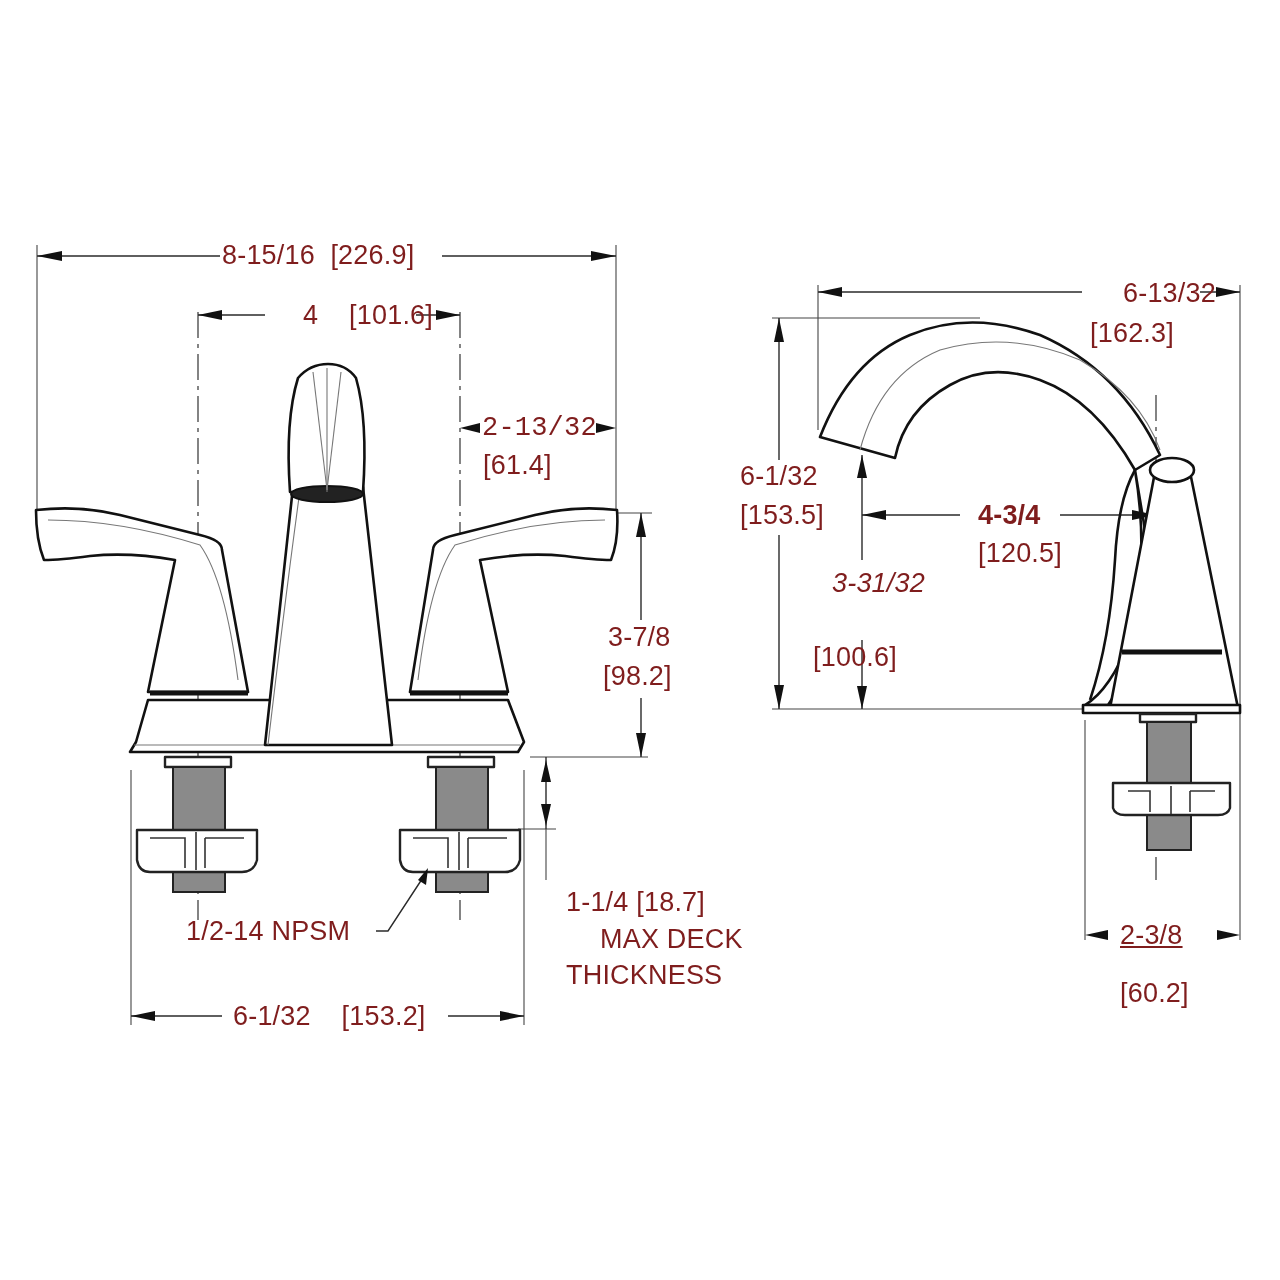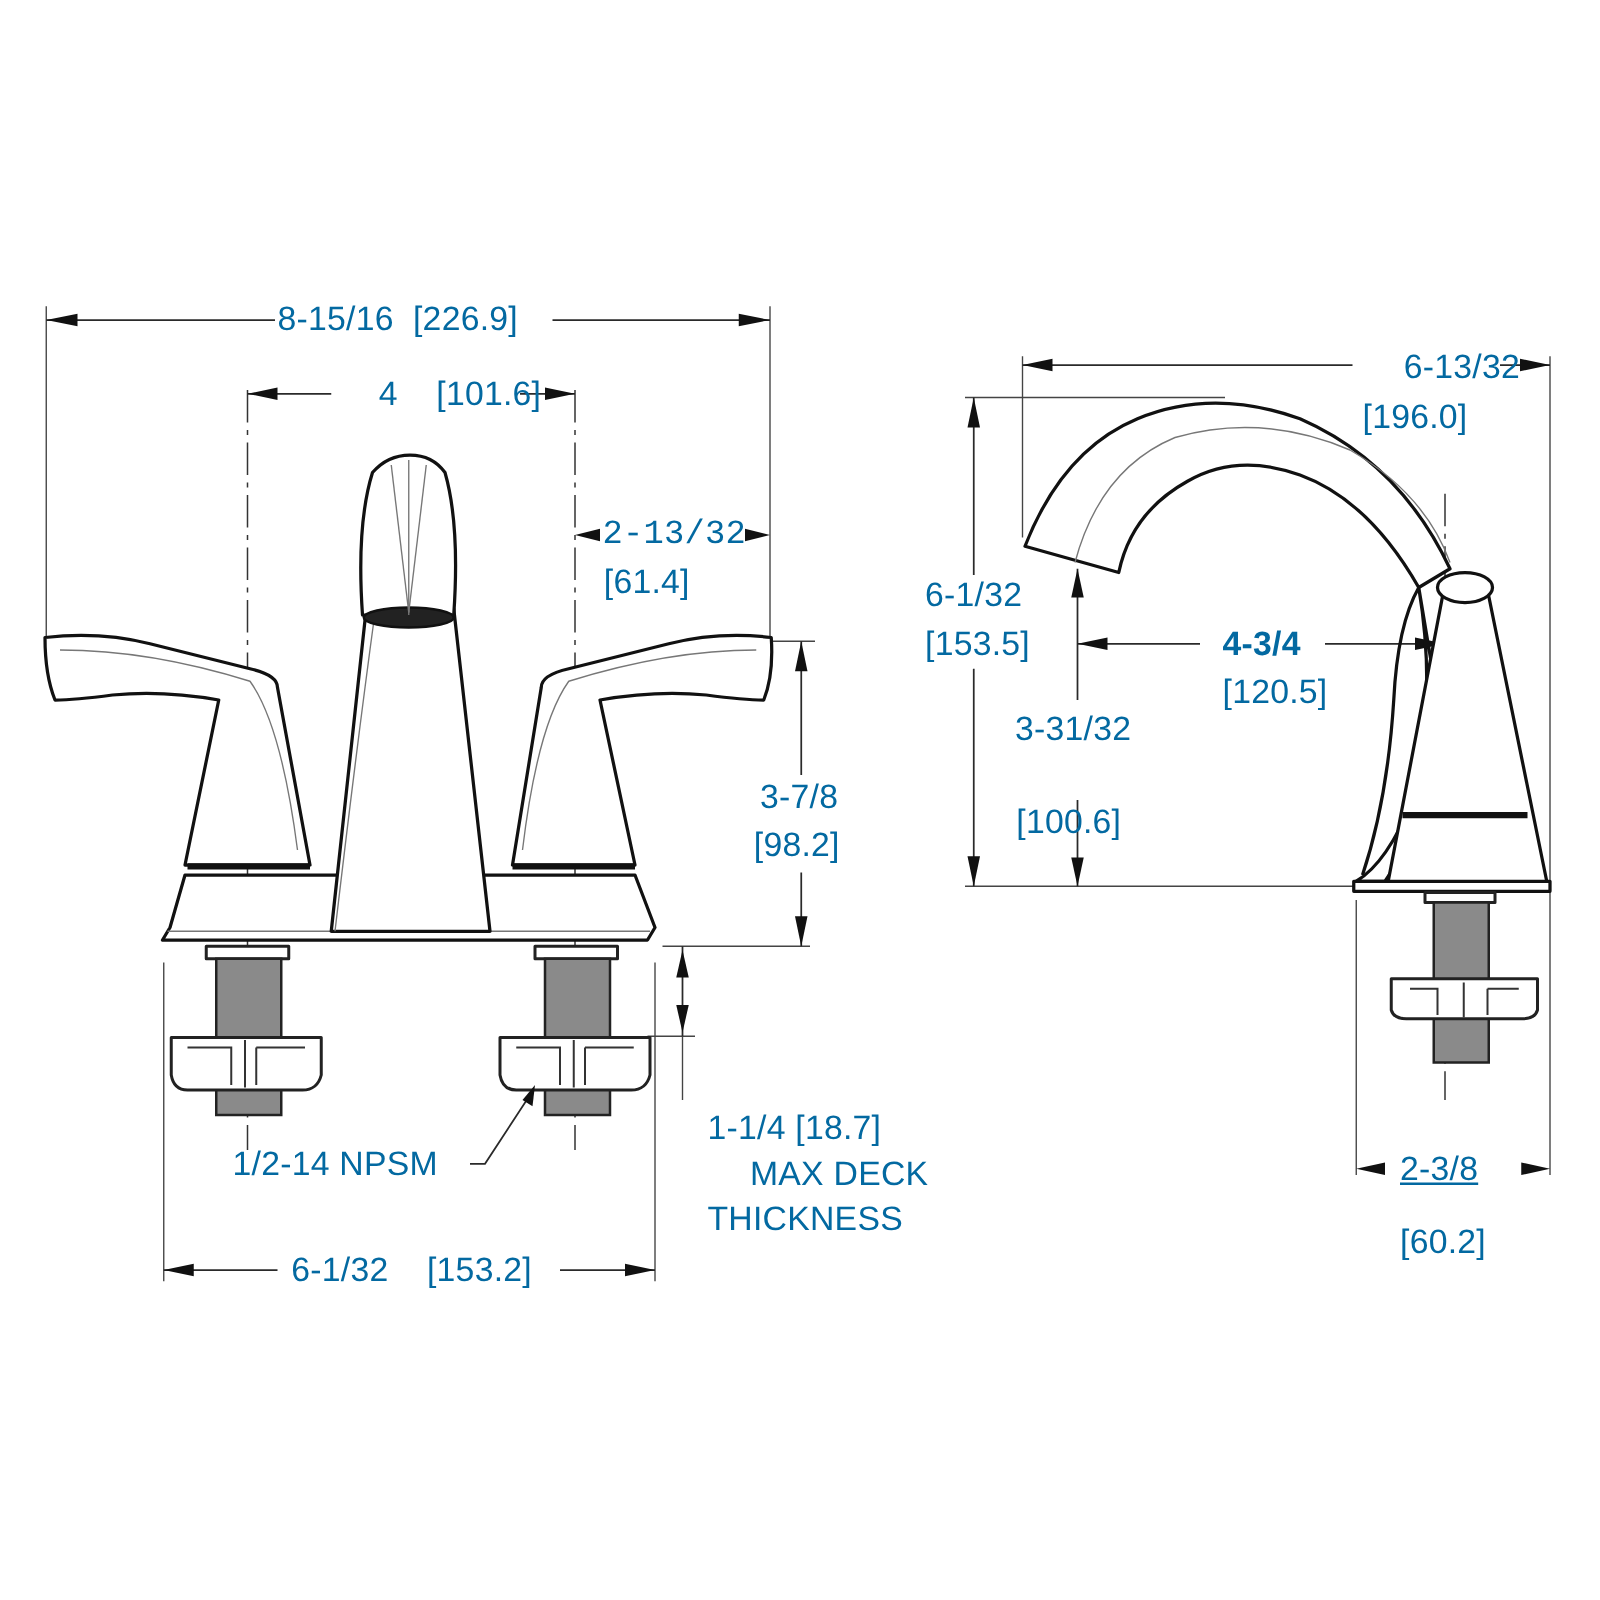--- a/index.html
+++ b/index.html
@@ -1,18 +1,18 @@
 <!DOCTYPE html>
 <html><head>
 <meta charset="utf-8">
 <style>
   html, body { margin: 0; padding: 0; background: #ffffff; }
   body { width: 1280px; height: 1280px; position: relative; overflow: hidden; }
   #drawing { position: absolute; left: 0; top: 0; width: 1280px; height: 1280px; }
-  .lbl { position: absolute; font-family: "Liberation Sans", sans-serif; font-size: 27px; color: #0369a1; line-height: 1; white-space: nowrap; letter-spacing: 0.2px; }
+  .lbl { position: absolute; font-family: "Liberation Sans", sans-serif; font-size: 27px; color: #7f1d1d; line-height: 1; white-space: nowrap; letter-spacing: 0.2px; }
   .dim { stroke: #2a2a2a; stroke-width: 1.4; fill: none; }
   .ext { stroke: #444; stroke-width: 1.1; fill: none; }
   .center { stroke: #333; stroke-width: 1.2; fill: none; stroke-dasharray: 26 6 4 6; }
   .outline { stroke: #111; stroke-width: 2.6; fill: #fff; stroke-linejoin: round; }
   .thin { stroke: #777; stroke-width: 1.1; fill: none; }
   .band { stroke: #111; stroke-width: 5; fill: none; }
   .thread { fill: #8a8a8a; stroke: #222; stroke-width: 2; }
   .nut { fill: #fff; stroke: #222; stroke-width: 2.4; stroke-linejoin: round; }
   .arrow { fill: #111; }
 </style>
@@ -168,21 +168,21 @@
 <div class="lbl" style="left:186px;top:918px;">1/2-14 NPSM</div>
 <div class="lbl" style="left:566px;top:889px;">1-1/4 [18.7]</div>
 <div class="lbl" style="left:600px;top:926px;">MAX DECK</div>
 <div class="lbl" style="left:566px;top:962px;">THICKNESS</div>
 <div class="lbl" style="left:233px;top:1003px;">
   <span>6-1/32</span>&nbsp;&nbsp;&nbsp;
   <span>[153.2]</span>
 </div>
 
 <div class="lbl" style="left:1088px;top:280px;margin-left:35px;">6-13/32</div>
-<div class="lbl" style="left:1090px;top:320px;">[196.0]</div>
+<div class="lbl" style="left:1090px;top:320px;">[162.3]</div>
 <div class="lbl" style="left:740px;top:463px;">6-1/32</div>
 <div class="lbl" style="left:740px;top:502px;">[153.5]</div>
 <div class="lbl" style="left:978px;top:502px;font-weight:bold;">4-3/4</div>
 <div class="lbl" style="left:978px;top:540px;">[120.5]</div>
-<div class="lbl" style="left:812px;top:570px;">3-31/32</div>
+<div class="lbl" style="left:832px;top:570px;font-style:italic;">3-31/32</div>
 <div class="lbl" style="left:813px;top:608px;margin-top:36px;">[100.6]</div>
 <div class="lbl" style="left:1120px;top:922px;text-decoration:underline;">2-3/8</div>
 <div class="lbl" style="left:1120px;top:960px;margin-top:20px;">[60.2]</div>
 
 </body></html>

